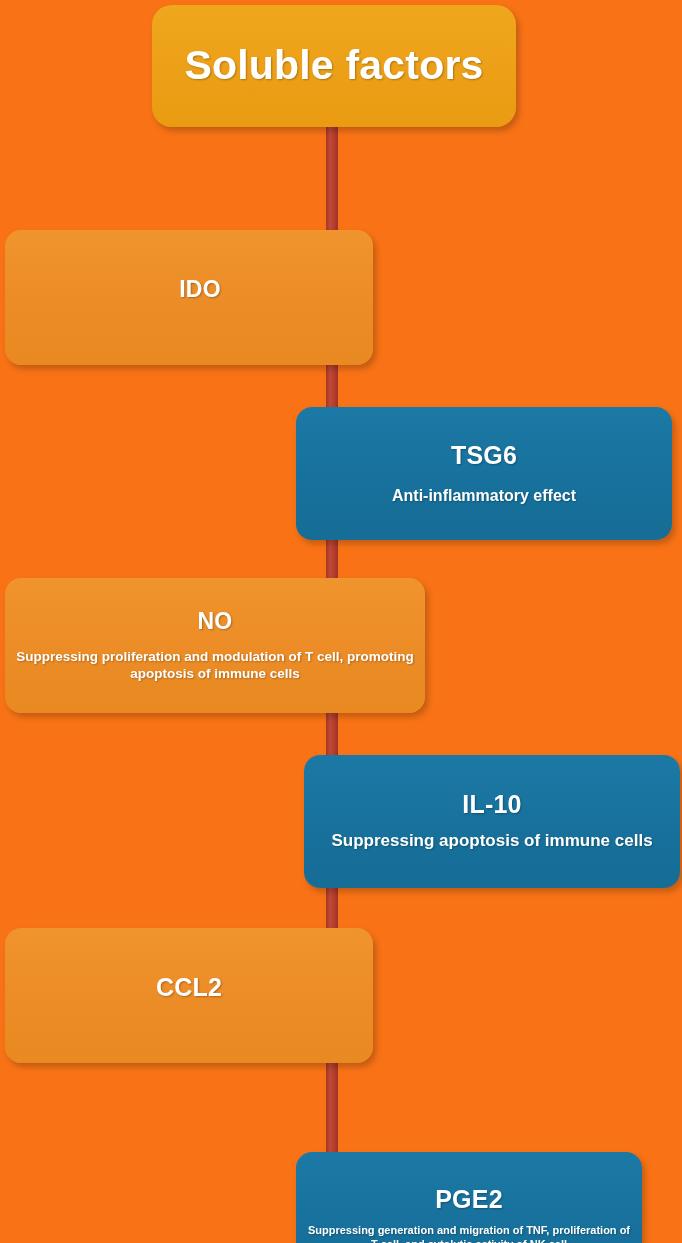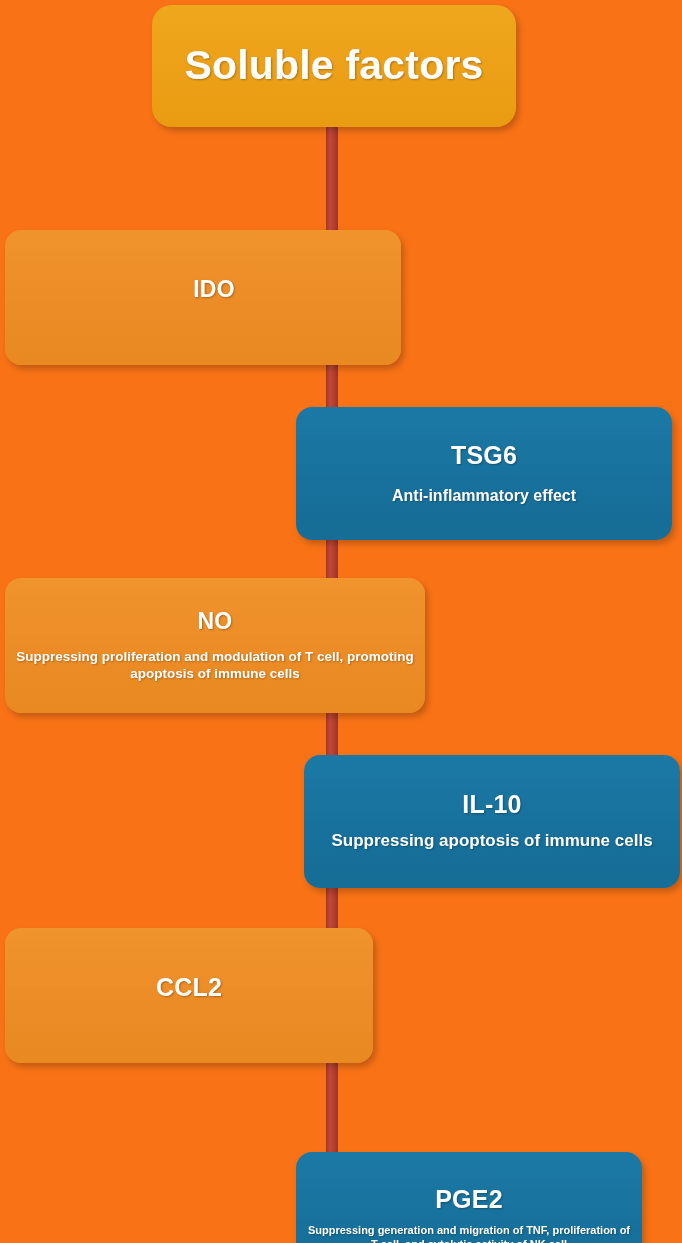--- a/index.html
+++ b/index.html
@@ -72,21 +72,21 @@
     text-shadow: 1px 1px 2px rgba(0,0,0,0.26);
   }
 
   
   #node-root {
     left: 152px;  top: 5px;   width: 364px; height: 122px;
     justify-content: center;
   }
   #node-root .node-title { font-size: 41px; }
 
-  #node-ido  { left: 5px;   top: 230px; width: 396px; height: 135px; padding-left: 32px; }
+  #node-ido  { left: 5px;   top: 230px; width: 368px; height: 135px; padding-left: 32px; }
   #node-tsg6 { left: 296px; top: 407px; width: 376px; height: 133px; }
   #node-no   { left: 5px;   top: 578px; width: 420px; height: 135px; }
   #node-il10 { left: 304px; top: 755px; width: 376px; height: 133px; }
   #node-ccl2 { left: 5px;   top: 928px; width: 368px; height: 135px; gap: 42px; }
   #node-pge2 { left: 296px; top: 1152px; width: 346px; height: 133px; }
 
   #node-ido .node-title  { font-size: 23px; margin-bottom: 16px; }
   #node-ido .node-desc   { font-size: 14.5px; }
 
   #node-tsg6 .node-title { font-size: 25px; margin-bottom: 18px; }

